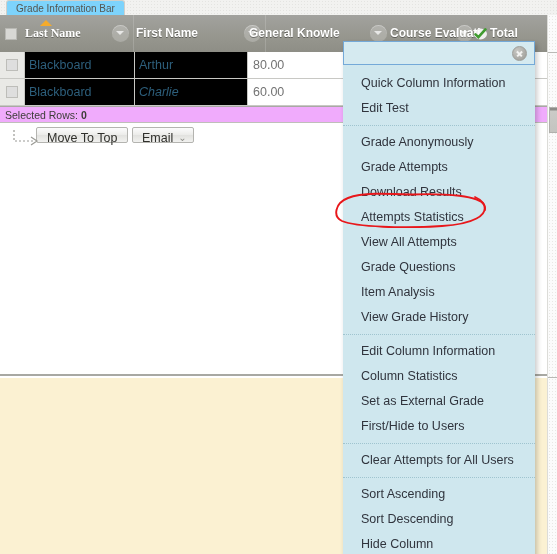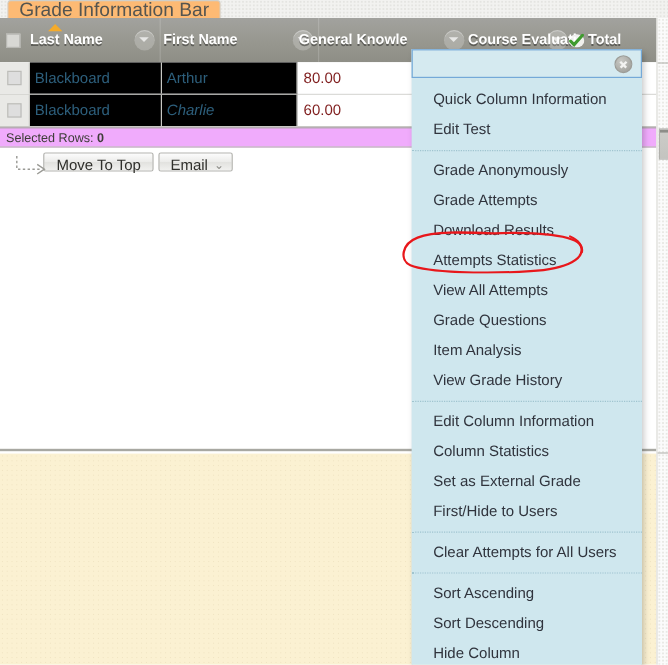--- a/index.html
+++ b/index.html
@@ -34,26 +34,26 @@
       radial-gradient(#e2e2de 0.6px, transparent 0.7px);
     background-size: 3px 3px;
     opacity: 0.85;
   }
   .tab-grade-info {
     position: absolute;
     left: 6px; top: 0px;
     height: 15px;
     line-height: 15px;
     padding: 0 9px 0 9px;
-    background: #fdba74;
+    background: #7dd3fc;
     border: 1px solid #cfcfca;
     border-bottom: none;
     border-top-left-radius: 3px;
     border-top-right-radius: 3px;
-    font-size: 16px;
+    font-size: 10px;
     color: #555550;
     white-space: nowrap;
     box-sizing: border-box;
   }
 
   
   .grid-header {
     position: absolute;
     left: 0; top: 15px;
     width: 557px; height: 37px;
@@ -138,21 +138,21 @@
     box-sizing: border-box;
     overflow: hidden;
     white-space: nowrap;
   }
   .cell.namecell {
     background: #000000;
     border-right: 1px solid #c8c8c4;
   }
   .cell.gradecell {
     background: #ffffff;
-    color: #7f1d1d;
+    color: #737373;
     border-right: 1px solid #c8c8c4;
   }
   .cell.firstcol {
     background: #e9e9e6;
     border-right: 1px solid #c8c8c4;
   }
   .row-checkbox {
     position: absolute;
     left: 6px; top: 7px;
     width: 12px; height: 12px;
@@ -330,21 +330,21 @@
     <div class="dots"></div>
     <div class="tab-grade-info">Grade Information Bar</div>
   </div>
 
   <div class="grid-header">
 
     <div class="hdr-checkbox"></div>
 
     <div class="sort-arrow" style="left:40px; top:5px;"></div>
 
-    <div class="hdr-cell" style="left:25px; width:85px;">Last Name</div>
+    <div class="hdr-cell" style="left:25px; width:85px;font-family:Liberation Serif, serif;">Last Name</div>
     <div class="chev-btn" style="left:112px;"></div>
     <div class="hdr-sep" style="left:133px;"></div>
 
     <div class="hdr-cell" style="left:136px; width:110px;">First Name</div>
     <div class="chev-btn" style="left:244px;"></div>
     <div class="hdr-sep" style="left:265px;"></div>
 
     <div class="hdr-cell" style="left:249px; width:105px;">General Knowle</div>
     <div class="chev-btn" style="left:370px;"></div>
 

